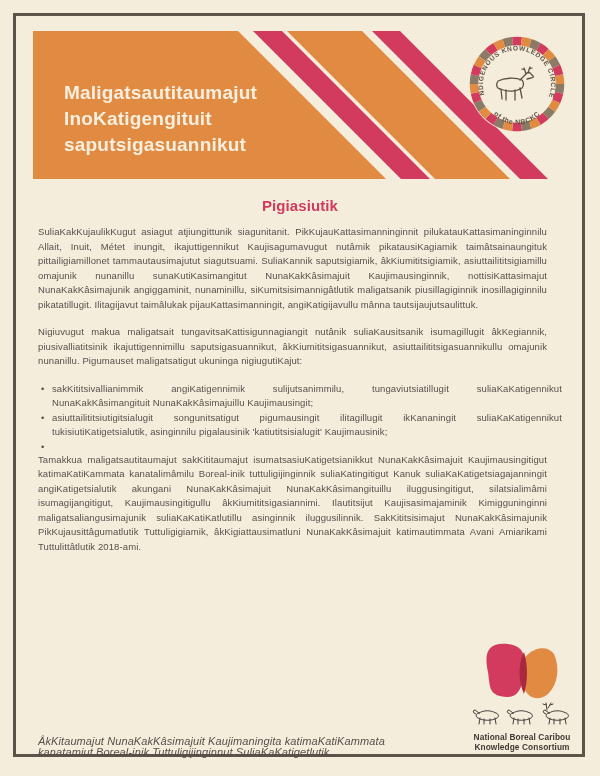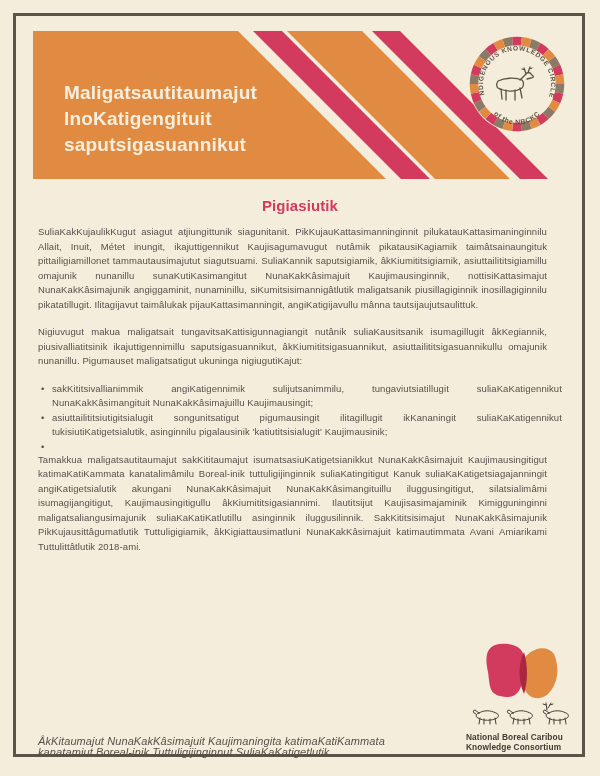--- a/index.html
+++ b/index.html
@@ -45,20 +45,21 @@
   .bullet-dot{position:absolute;left:3px;top:0;}
   .para-last{margin:0;max-width:424px;}
   
   .footer-note{
     position:absolute;left:38px;top:736px;
     font-style:italic;font-size:11px;line-height:10.5px;
     color:#55504A;letter-spacing:0.1px;
   }
   .bottom-logo{
     position:absolute;left:466px;top:634px;width:112px;
+    text-align:center;
   }
   .bottom-logo-name{
     margin-top:1px;
     font-size:8.3px;line-height:9.5px;font-weight:bold;
     color:#3F3A33;letter-spacing:0.1px;
   }
 </style>
 </head>
 <body>
 

